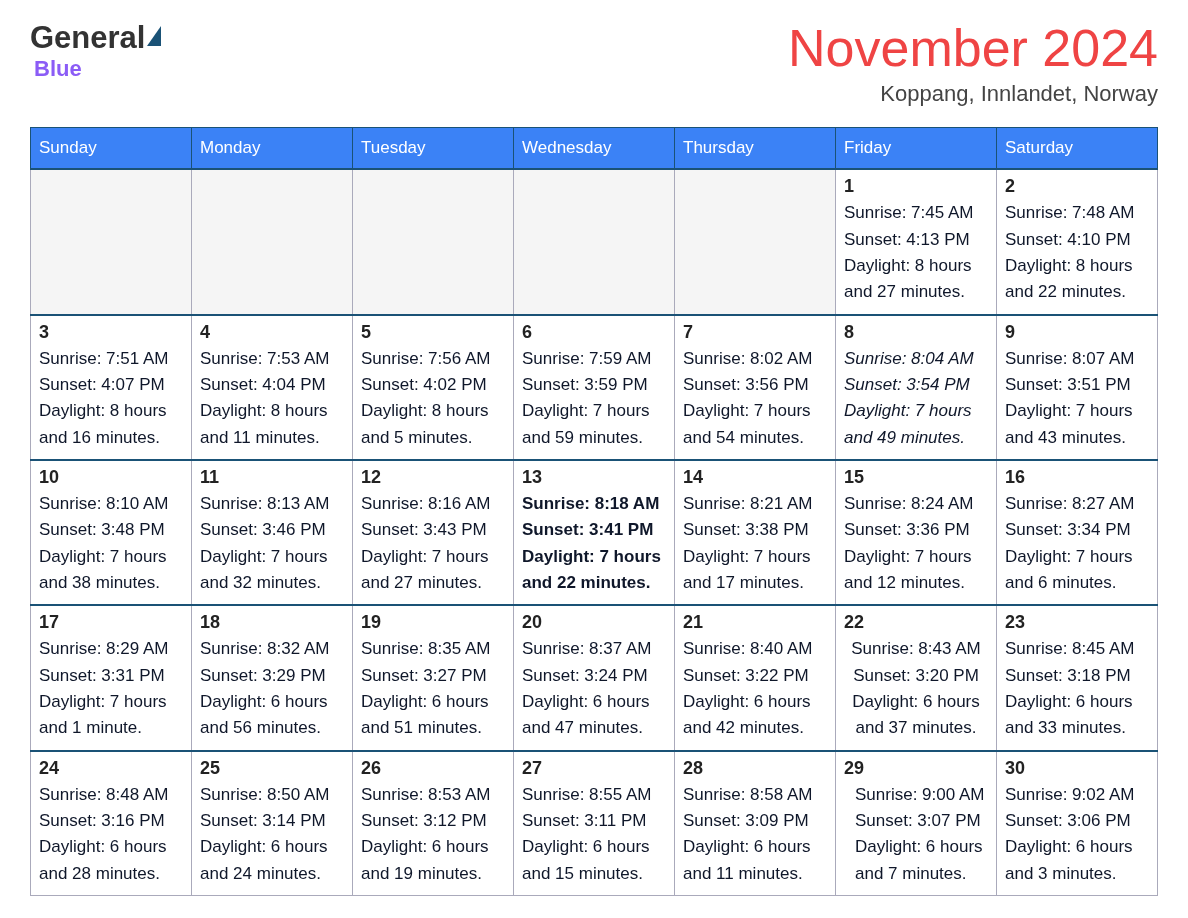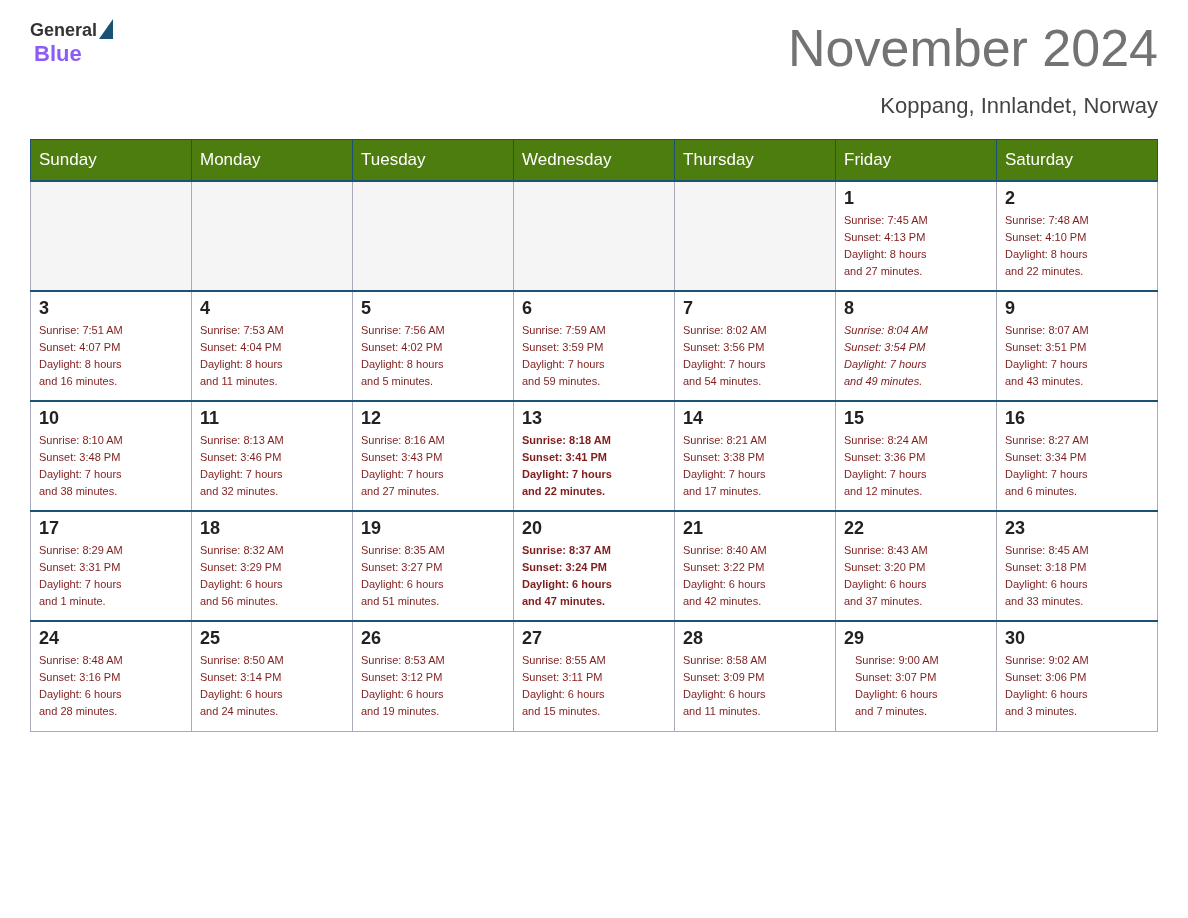--- a/index.html
+++ b/index.html
@@ -19,21 +19,21 @@
     .logo {
       display: flex;
       flex-direction: column;
       align-items: flex-start;
     }
     .logo-top {
       display: flex;
       align-items: center;
     }
     .logo-general {
-      font-size: 18px;
+      font-size: 31px;
       font-weight: bold;
       color: #333;
     }
     .logo-triangle {
       width: 0;
       height: 0;
       border-left: 14px solid transparent;
       border-right: 0px solid transparent;
       border-bottom: 20px solid #1a5276;
       margin-left: 2px;
@@ -44,35 +44,35 @@
       font-weight: bold;
       color: #8b5cf6;
       margin-left: 4px;
     }
     .title-area {
       text-align: right;
     }
     .calendar-title {
       font-size: 52px;
       font-weight: normal;
-      color: #737373;
+      color: #ef4444;
       line-height: 1.1;
     }
     .calendar-subtitle {
       font-size: 22px;
       color: #444;
-      margin-top: 16px;
+      margin-top: 4px;
     }
     table {
       width: 100%;
       border-collapse: collapse;
       table-layout: fixed;
     }
     thead tr th {
-      background: #4d7c0f;
+      background: #3b82f6;
       color: #ffffff;
       font-size: 17px;
       font-weight: normal;
       padding: 10px 8px;
       text-align: left;
       border: 1px solid #1a5276;
     }
     tbody tr td {
       vertical-align: top;
       padding: 6px 8px 8px 8px;
@@ -88,22 +88,22 @@
       border-top: 2px solid #1a5276;
     }
     .day-number {
       font-size: 18px;
       font-weight: bold;
       color: #222;
       margin-bottom: 3px;
       display: block;
     }
     .day-info {
-      font-size: 11px;
-      color: #7f1d1d;
+      font-size: 17px;
+      color: #0f172a;
       line-height: 1.55;
     }
   </style>
 </head>
 <body>
 
 <div class="header">
   <div class="logo">
     <div class="logo-top">
       <span class="logo-general">General</span>
@@ -270,35 +270,35 @@
         </td>
         <td>
           <span class="day-number">19</span>
           <div class="day-info" style="white-space: pre-line;">Sunrise: 8:35 AM
 Sunset: 3:27 PM
 Daylight: 6 hours
 and 51 minutes.</div>
         </td>
         <td>
           <span class="day-number">20</span>
-          <div class="day-info" style="white-space: pre-line; font-weight: bold;">Sunrise: 8:37 AM
+          <div class="day-info" style="white-space: pre-line;">Sunrise: 8:37 AM
 Sunset: 3:24 PM
 Daylight: 6 hours
 and 47 minutes.</div>
         </td>
         <td>
           <span class="day-number">21</span>
           <div class="day-info" style="white-space: pre-line;">Sunrise: 8:40 AM
 Sunset: 3:22 PM
 Daylight: 6 hours
 and 42 minutes.</div>
         </td>
         <td>
           <span class="day-number">22</span>
-          <div class="day-info" style="white-space: pre-line;">Sunrise: 8:43 AM
+          <div class="day-info" style="white-space: pre-line; text-align: center;">Sunrise: 8:43 AM
 Sunset: 3:20 PM
 Daylight: 6 hours
 and 37 minutes.</div>
         </td>
         <td>
           <span class="day-number">23</span>
           <div class="day-info" style="white-space: pre-line;">Sunrise: 8:45 AM
 Sunset: 3:18 PM
 Daylight: 6 hours
 and 33 minutes.</div>

